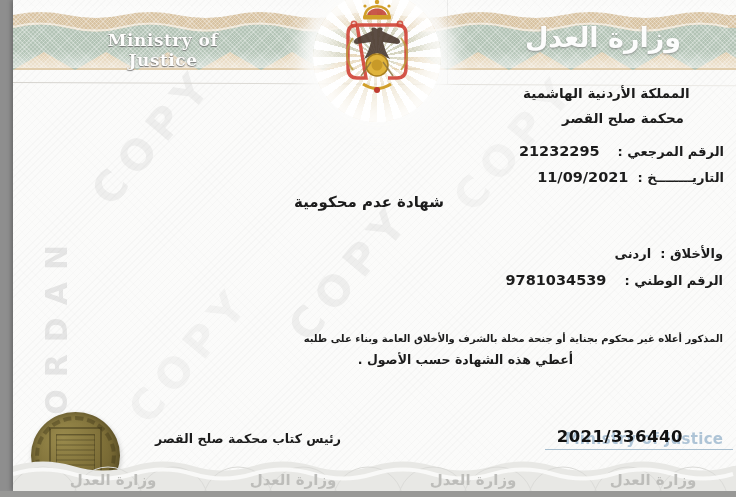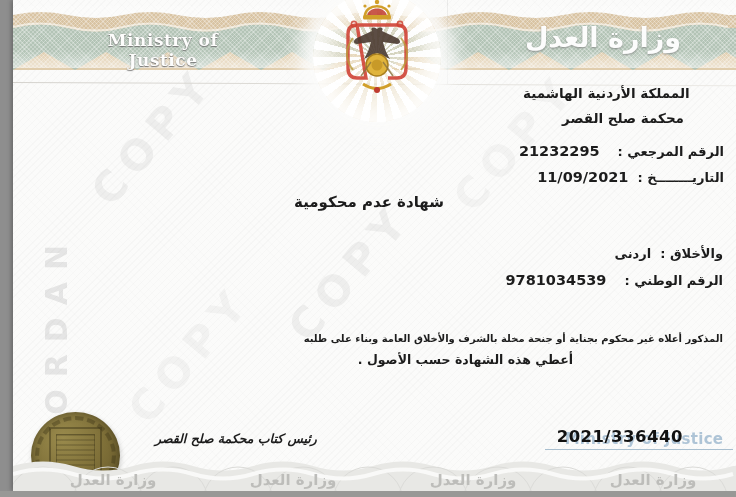--- a/index.html
+++ b/index.html
@@ -53,21 +53,21 @@
 
   .d0 { position:absolute; right:13px; top:220px; font-size:13px; }
   .d1 { position:absolute; right:13px; top:246px; font-size:13px; }
   .d2 { position:absolute; right:13px; top:272px; font-size:13px;margin-left:47px; }
   .d3 { position:absolute; right:13px; top:297px; font-size:13px; }
 
   .body1 { position:absolute; right:13px;  top:333px; font-size:10px; }
   .body2 { position:absolute; right:163px; top:352px; font-size:12.5px; }
 
   .sig-name  { position:absolute; left:127px; top:399px; font-size:12.5px; }
-  .sig-title { position:absolute; left:142px; top:431px; font-size:12.5px;font-style:italic; }
+  .sig-title { position:absolute; left:142px; top:431px; font-size:12.5px; }
 
   
   .seal { position:absolute; left:18px; top:412px; width:89px; height:87px; border-radius:50%;
     background:radial-gradient(circle at 36% 30%, #998a4c, #7d6e37 52%, #66592b 88%);
     box-shadow:inset 0 0 10px rgba(0,0,0,.35), 1px 2px 5px rgba(0,0,0,.18); }
   .seal-rope { position:absolute; inset:4px; border-radius:50%; border:4px dashed rgba(58,50,22,.38); }
   .seal-sq1 { position:absolute; left:18px; right:18px; top:15px; bottom:15px; border:2px solid rgba(52,45,20,.42); }
   .seal-sq2 { position:absolute; left:25px; right:25px; top:22px; bottom:22px; border:1px solid rgba(52,45,20,.35);
     background:repeating-linear-gradient(0deg, rgba(55,48,22,.22) 0 2px, transparent 2px 5px); }
 

